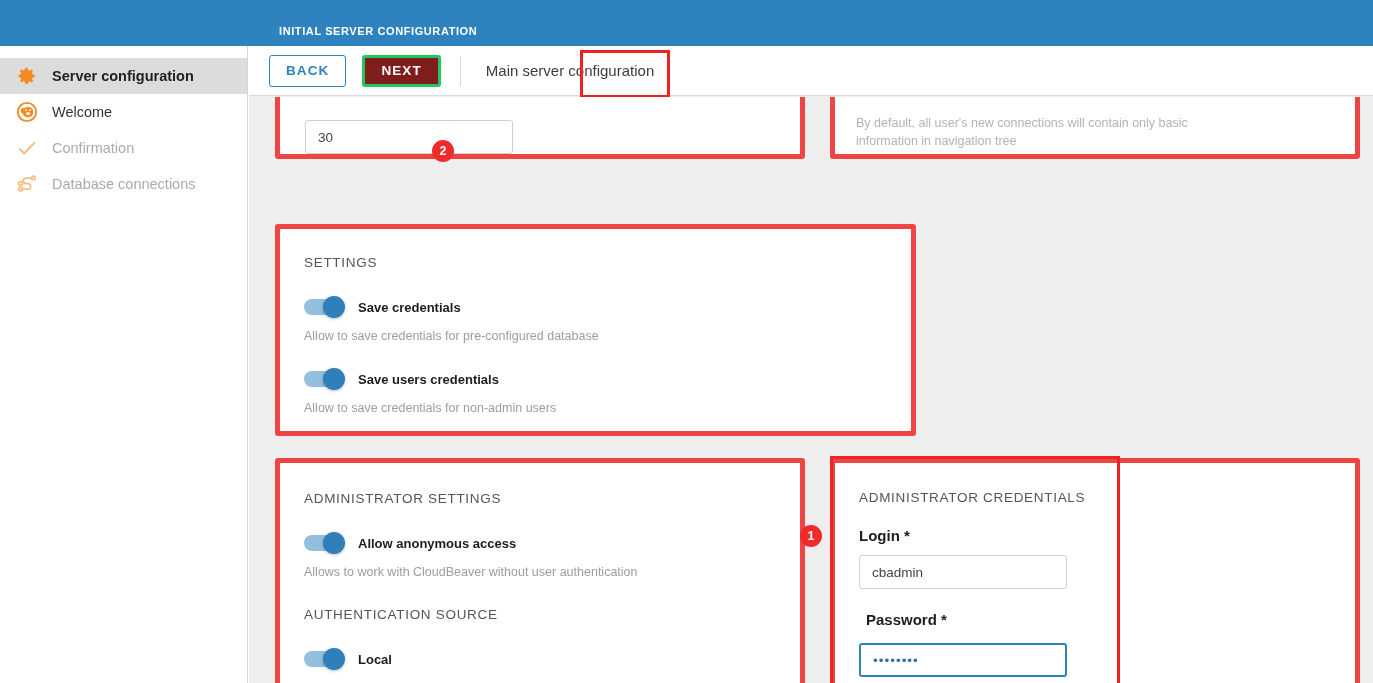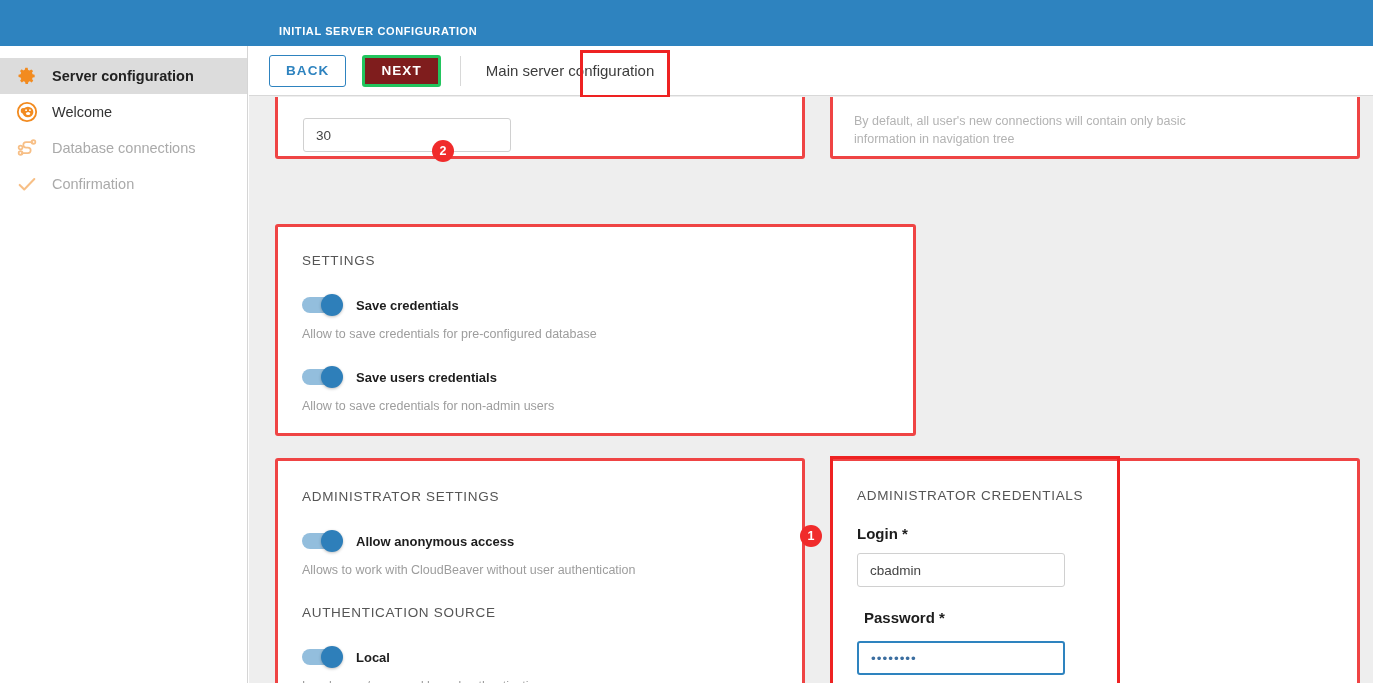--- a/index.html
+++ b/index.html
@@ -111,21 +111,21 @@
   
   .pane {
     position: absolute; top: 51px; left: 0;
     width: 1124px; height: 586px;
     background: #eeeeee;
     overflow: hidden;
   }
   .card {
     position: absolute;
     background: #ffffff;
-    border: 3px solid #ef4444;
+    border: 5px solid #ef4444;
     border-radius: 3px;
     box-sizing: border-box;
   }
   .card-sessions { left: 26px; top: -44px; width: 530px; height: 106px; }
   .card-nav      { left: 581px; top: -44px; width: 530px; height: 106px; }
   .card-security { left: 26px; top: 127px; width: 641px; height: 212px; }
   .card-auth     { left: 26px; top: 361px; width: 530px; height: 262px; }
   .card-admin    { left: 581px; top: 361px; width: 530px; height: 262px; }
 
   .section-title {
@@ -226,33 +226,33 @@
         <ellipse cx="7.8" cy="10.6" rx="2.6" ry="3" fill="#f28b20"></ellipse>
         <circle cx="11" cy="10" r="1" fill="#ffffff"></circle>
         <circle cx="15.2" cy="10" r="1" fill="#ffffff"></circle>
         <ellipse cx="13.2" cy="13.6" rx="2.3" ry="1.7" fill="#ffffff"></ellipse>
       </svg>
       <span class="nav-label">Welcome</span>
     </div>
 
     <div class="nav-item disabled">
       <svg class="nav-icon" viewBox="0 0 24 24">
+        <path d="M4 13l5 5L20 6.5" fill="none" stroke="#f7bf86" stroke-width="2.2" stroke-linecap="round" stroke-linejoin="round"></path>
+      </svg>
+      <span class="nav-label">Confirmation</span>
+    </div>
+
+    <div class="nav-item disabled">
+      <svg class="nav-icon" viewBox="0 0 24 24">
         <path d="M18 5.5h-7a3 3 0 0 0 0 6h2a3 3 0 0 1 0 6H6" fill="none" stroke="#f7bf86" stroke-width="1.9" stroke-linecap="round"></path>
         <circle cx="19" cy="5.5" r="2.1" fill="none" stroke="#f7bf86" stroke-width="1.9"></circle>
         <circle cx="5" cy="11.5" r="2.1" fill="none" stroke="#f7bf86" stroke-width="1.9"></circle>
         <circle cx="5" cy="17.5" r="2.1" fill="none" stroke="#f7bf86" stroke-width="1.9"></circle>
       </svg>
       <span class="nav-label">Database connections</span>
-    </div>
-
-    <div class="nav-item disabled">
-      <svg class="nav-icon" viewBox="0 0 24 24">
-        <path d="M4 13l5 5L20 6.5" fill="none" stroke="#f7bf86" stroke-width="2.2" stroke-linecap="round" stroke-linejoin="round"></path>
-      </svg>
-      <span class="nav-label">Confirmation</span>
     </div>
 
   </div>
 
   <div class="content">
 
     <div class="toolbar">
       <div class="btn btn-back">BACK</div>
       <div style="width:16px"></div>
       <div class="btn btn-next">NEXT</div>

